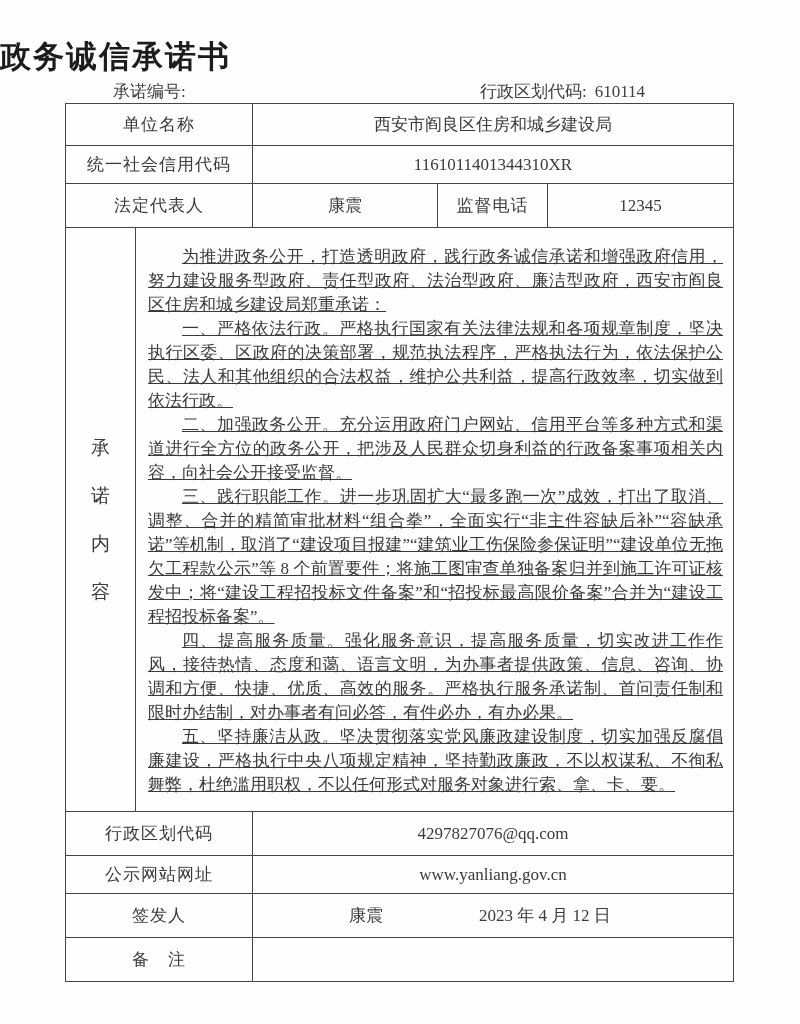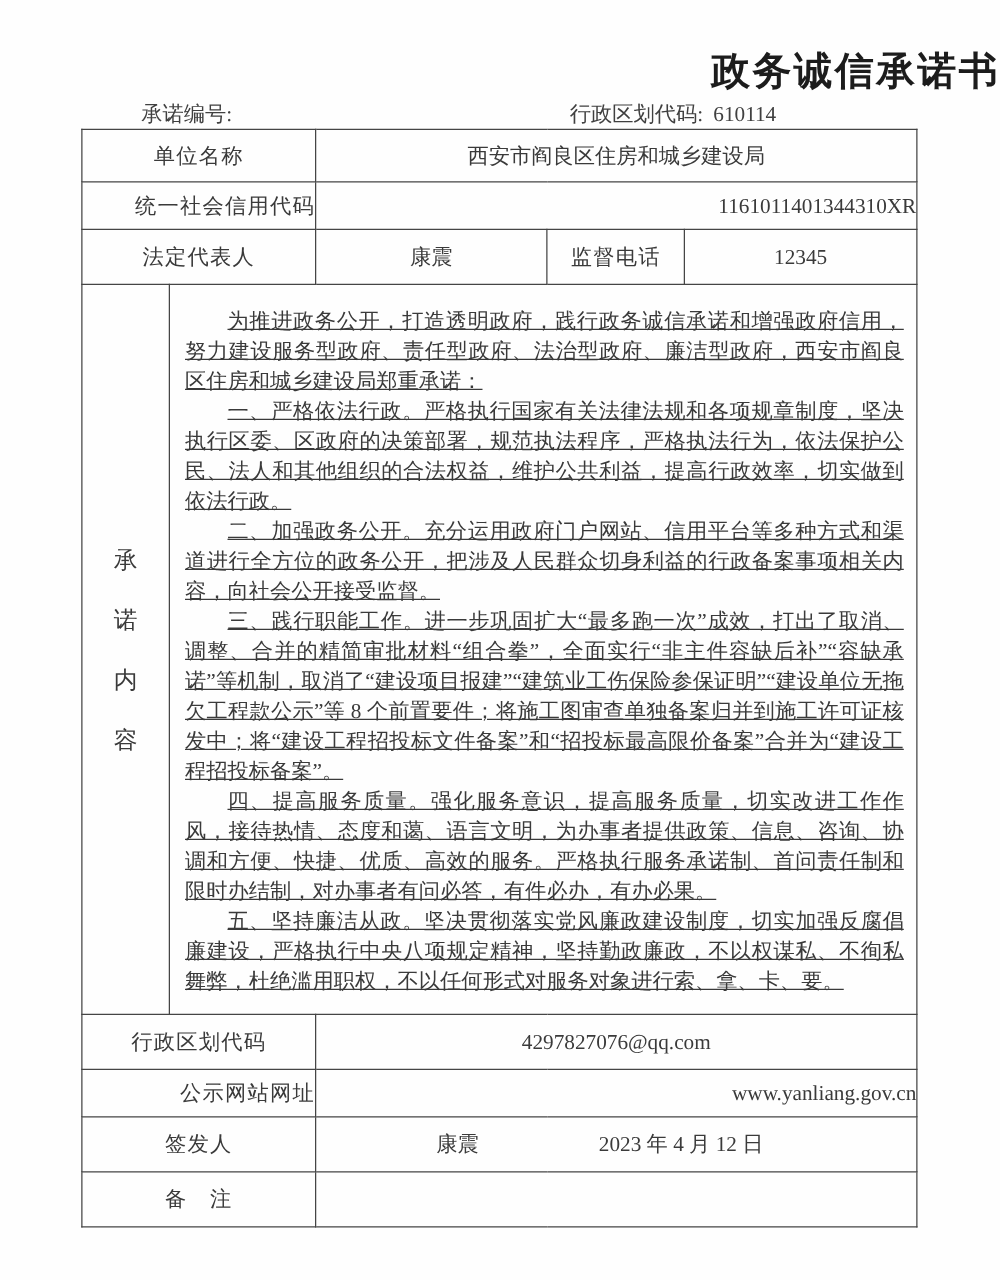--- a/index.html
+++ b/index.html
@@ -5,48 +5,48 @@
   * { margin:0; padding:0; box-sizing:border-box; }
   html,body { width:800px; height:1024px; }
   body {
     font-family:"Liberation Serif","DejaVu Serif",serif;
     background:#ffffff; color:#2d2d2d;
   }
   .page { position:relative; width:800px; height:1024px; background:#fefefe; overflow:hidden; }
 
   .doc-title {
     position:absolute; top:36px; left:0; width:100%;
-    text-align:right; font-size:31px; font-weight:bold;
-    letter-spacing:2px; color:#1c1c1c;padding-left:44px;
+    text-align:left; font-size:31px; font-weight:bold;
+    letter-spacing:2px; color:#1c1c1c;
   }
 
   .meta-row {
     position:absolute; top:80px; left:65px; width:668px; height:22px;
     display:flex; font-size:17px; color:#404040;
   }
   .meta-left { margin-left:48px; }
-  .meta-right { margin-left:auto; margin-right:112px;font-family:Liberation Serif, serif; }
+  .meta-right { margin-left:auto; margin-right:88px;font-family:Liberation Serif, serif; }
   .meta-value { margin-left:8px; }
 
   table.doc {
     position:absolute; top:103px; left:65px; width:668px;
     border-collapse:collapse; table-layout:fixed;border-radius:28px;
   }
   table.doc td {
     border:1.6px solid #454545;
     font-size:17px; color:#3a3a3a;
     text-align:center; vertical-align:middle;
     padding:0; overflow:hidden;
   }
   .lbl {
     font-family:"Liberation Sans","DejaVu Sans",sans-serif;
     letter-spacing:1px; color:#333333;
   }
   tr.r-std  td { height:42px; }
-  tr.r-thin td { height:38px;text-align:right; }
+  tr.r-thin td { height:38px; }
   tr.r-mid  td { height:44px; }
   tr.r-big  td { height:584px; }
 
   .commit-label-cell { vertical-align:middle; }
   .commit-label {
     display:flex; flex-direction:column; align-items:center; justify-content:center;
     gap:22px; height:100%; font-size:19px; color:#3a3a3a; letter-spacing:0;
   }
 
   .commit-body {

